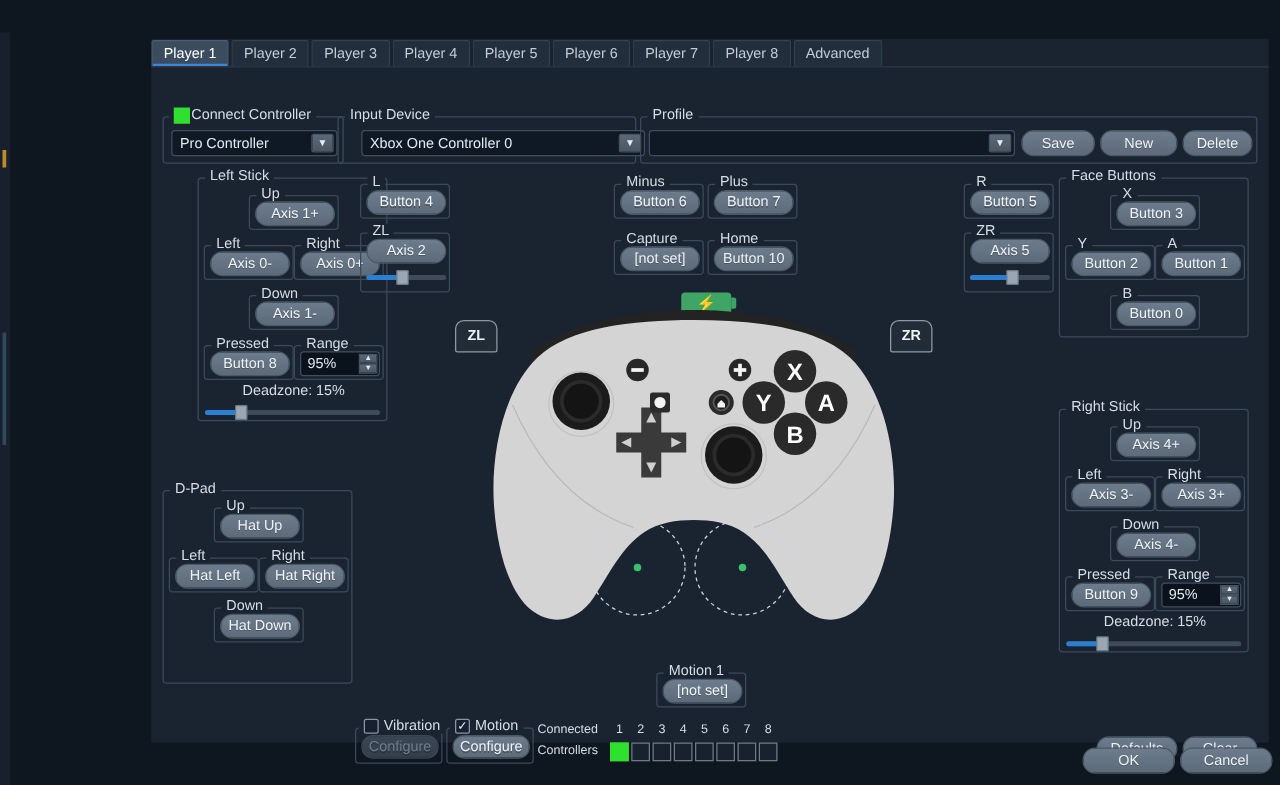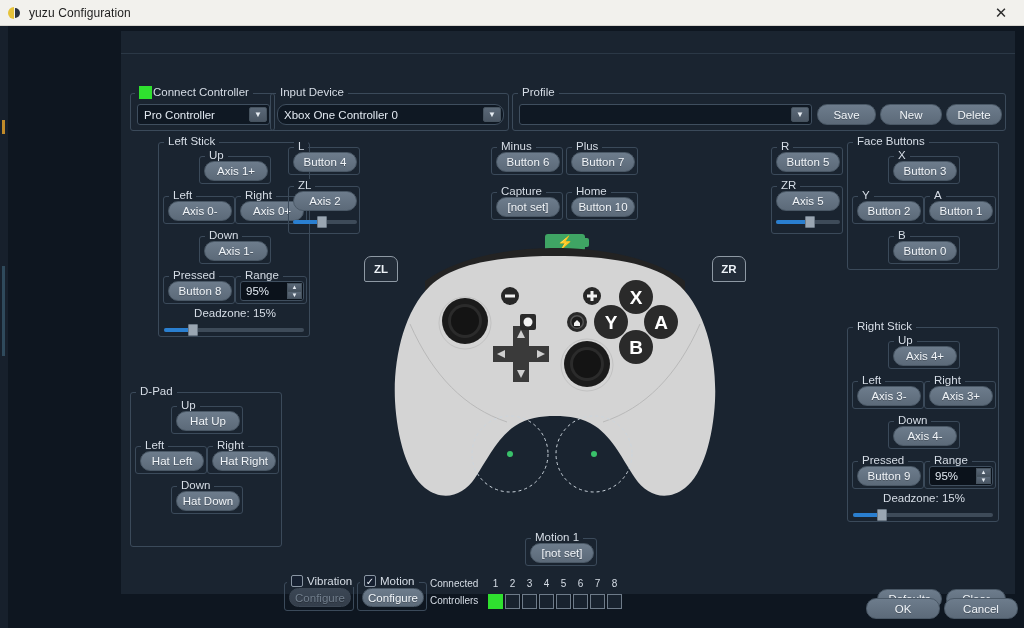--- a/index.html
+++ b/index.html
@@ -151,49 +151,52 @@
 </head>
 <body>
 
 <div id="root">
 
   <div class="behind-strip">
     <div class="hl"></div>
     <div class="hl2"></div>
   </div>
 
-  <div class="titlebar">
-    <div class="tb-icon">
-        <div class="a"></div>
-        <div class="b"></div>
-      </div>
-    <div class="tb-title">yuzu Configuration</div>
-    <div class="tb-close">✕</div>
-  </div>
 
 
   <div class="main">
 
+    <div class="tabs">
+      <div class="tab active">Player 1</div>
+      <div class="tab">Player 2</div>
+      <div class="tab">Player 3</div>
+      <div class="tab">Player 4</div>
+      <div class="tab">Player 5</div>
+      <div class="tab">Player 6</div>
+      <div class="tab">Player 7</div>
+      <div class="tab">Player 8</div>
+      <div class="tab">Advanced</div>
+    </div>
 
     <div class="page">
 
       <div class="gb" style="left:9px; top:39px; width:145px; height:38px;">
         <div class="gb-t" style="left:4px; display:flex; gap:1px;">
           <span style="width:13px;height:13px;background:#2fe02f;display:inline-block;"></span>
           <span>Connect Controller</span>
         </div>
         <div class="combo" style="position:absolute; left:6px; top:10px; width:133px; height:21px;">
           <span>Pro Controller</span>
           <span class="arrow">▼</span>
         </div>
       </div>
 
       <div class="gb" style="left:149px; top:39px; width:239px; height:38px;">
         <div class="gb-t">Input Device</div>
-        <div class="combo" style="position:absolute; left:6px; top:10px; width:227px; height:21px;border-radius:9px;">
+        <div class="combo" style="position:absolute; left:18px; top:10px; width:227px; height:21px;">
           <span>Xbox One Controller 0</span>
           <span class="arrow">▼</span>
         </div>
       </div>
 
       <div class="gb" style="left:391px; top:39px; width:494px; height:38px;">
         <div class="gb-t">Profile</div>
         <div class="combo" style="position:absolute; left:6px; top:10px; width:293px; height:21px;">
           <span></span>
           <span class="arrow">▼</span>

